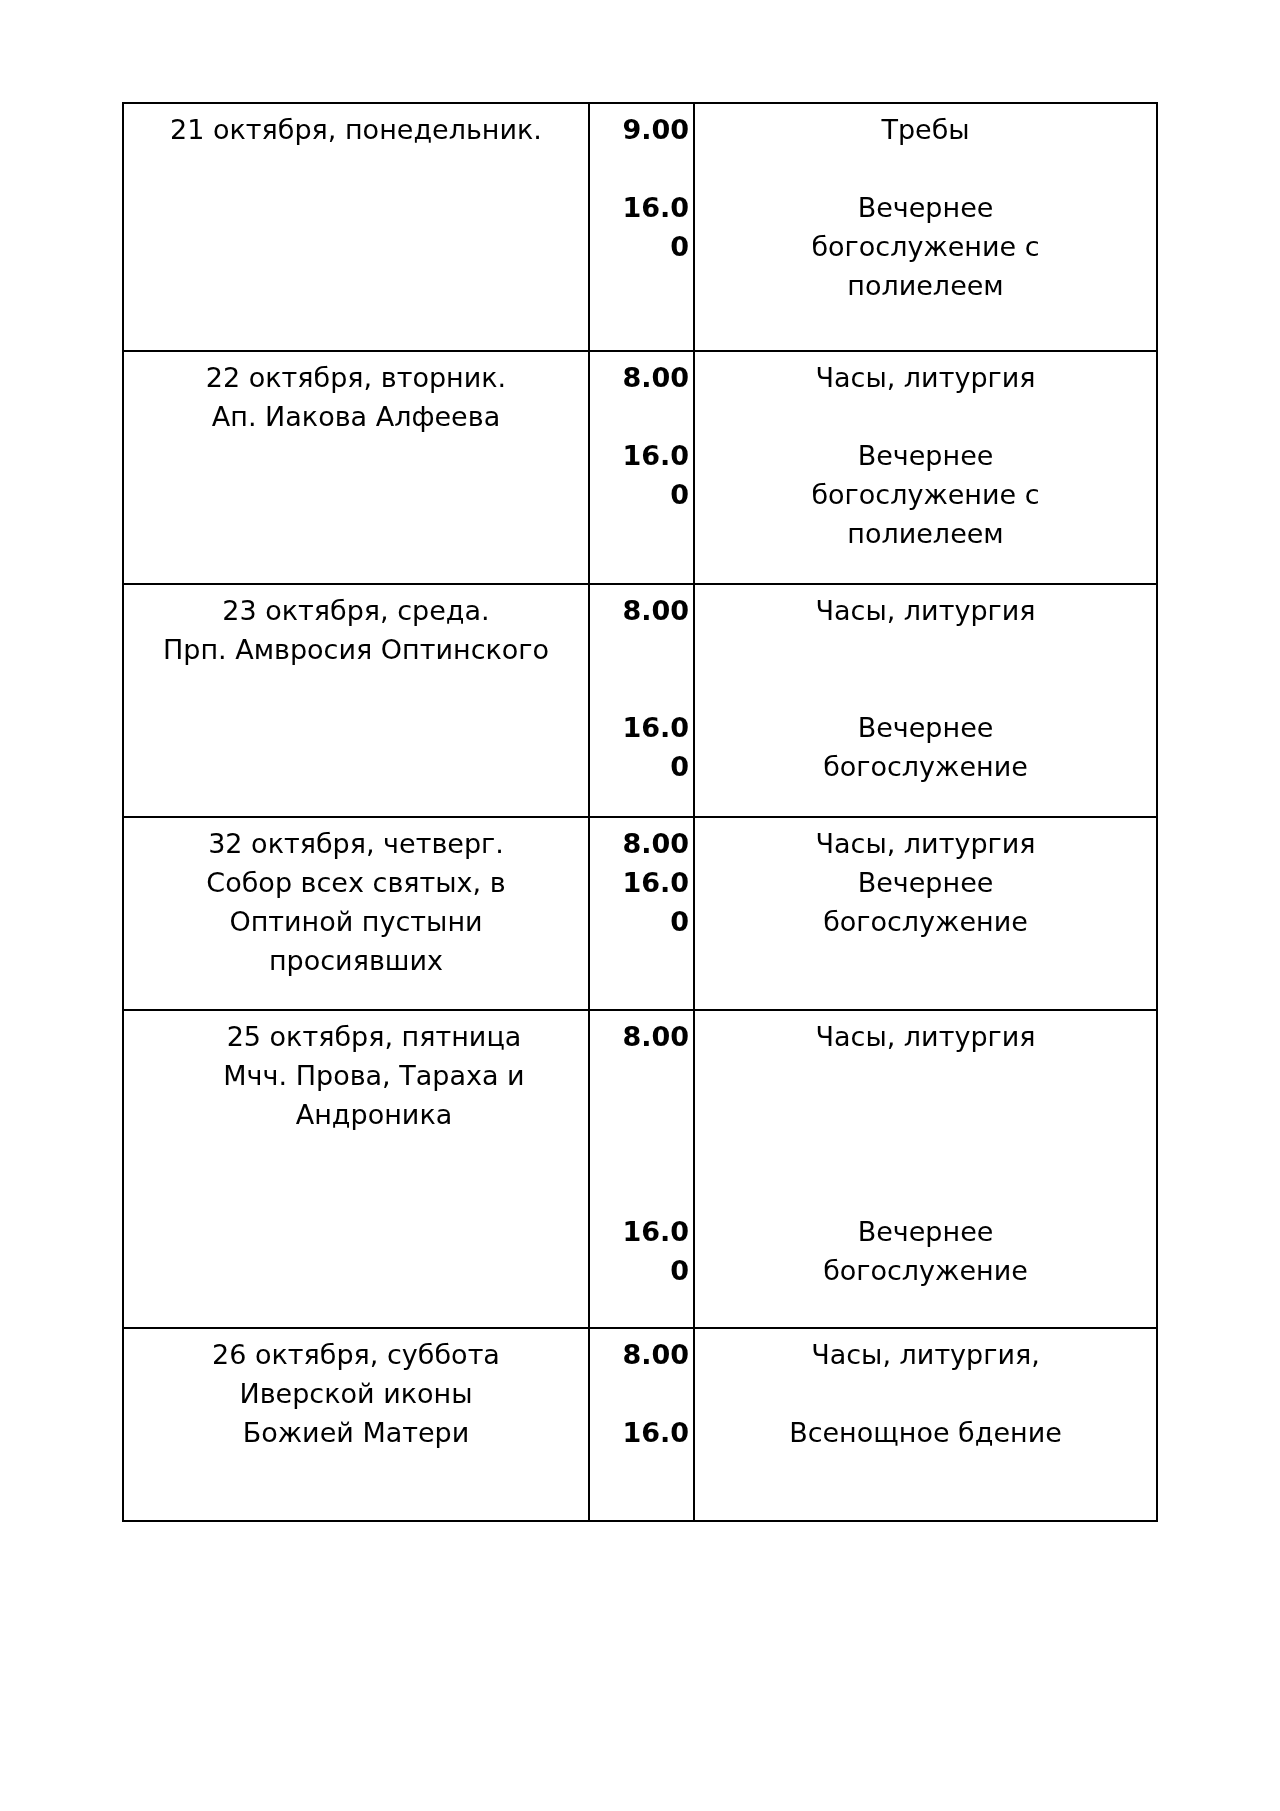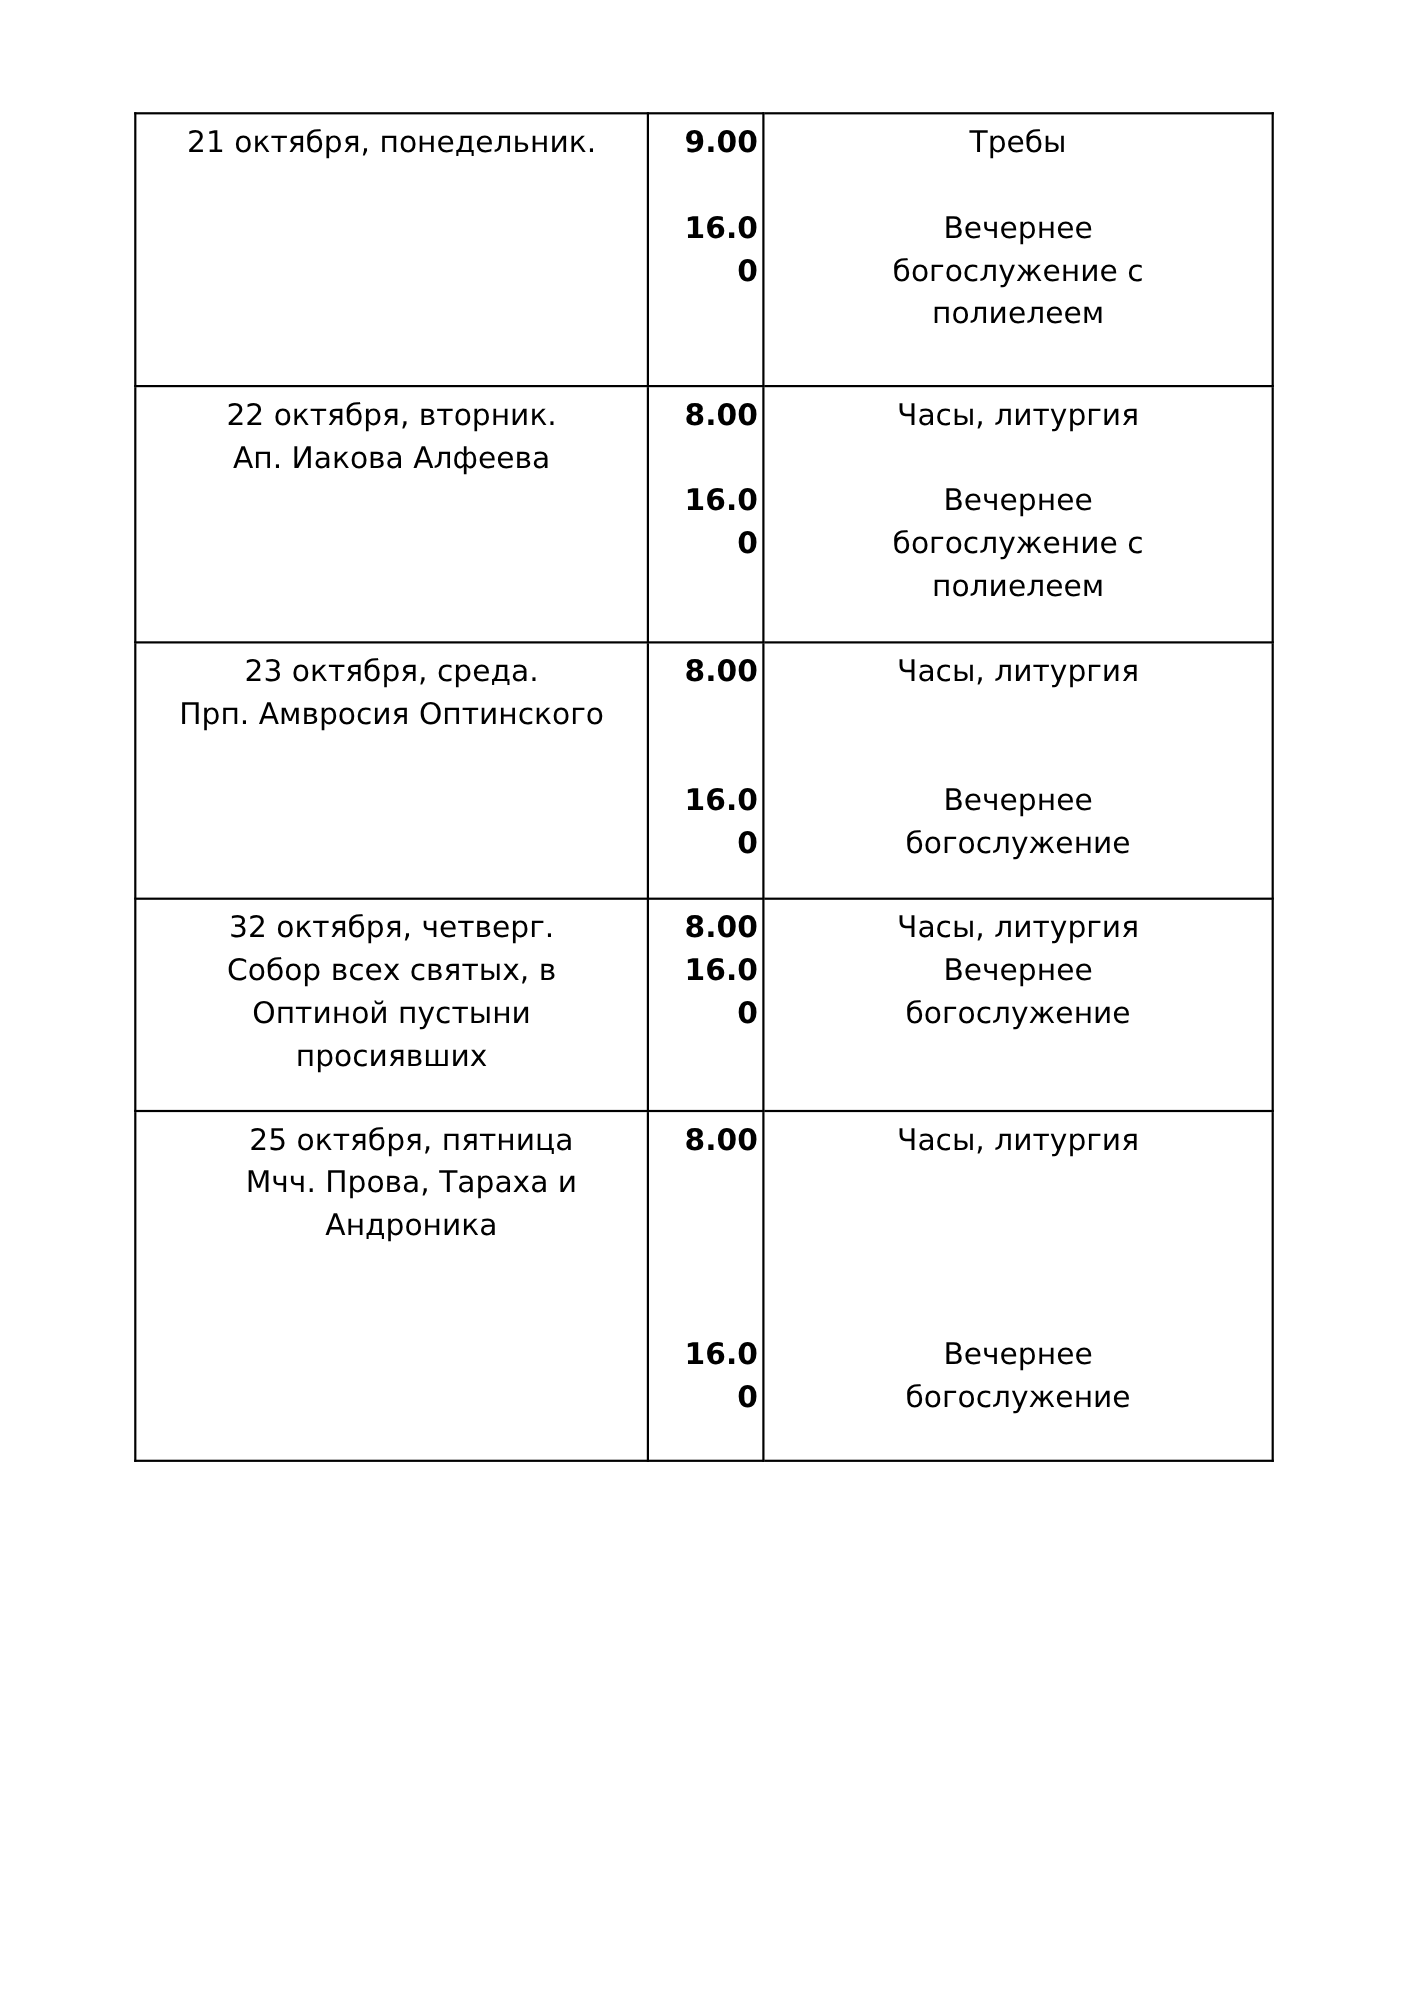--- a/index.html
+++ b/index.html
@@ -182,17 +182,34 @@
             <td class="cell-desc">
               <span class="line">Часы, литургия</span>
               <span class="spacer"></span>
               <span class="spacer"></span>
               <span class="spacer"></span>
               <span class="spacer"></span>
               <span class="line">Вечернее</span>
               <span class="line">богослужение</span>
             </td>
           </tr>
+          <tr>
+            <td class="cell-date" style="height: 175px;">
+              <span class="line">26 октября, суббота</span>
+              <span class="line">Иверской иконы</span>
+              <span class="line">Божией Матери</span>
+            </td>
+            <td class="cell-time">
+              <span class="line">8.00</span>
+              <span class="spacer"></span>
+              <span class="line">16.0</span>
+            </td>
+            <td class="cell-desc">
+              <span class="line">Часы, литургия,</span>
+              <span class="spacer"></span>
+              <span class="line">Всенощное бдение</span>
+            </td>
+          </tr>
         </tbody>
     </table>
   </div>
 
 </div>
 
 </body></html>

